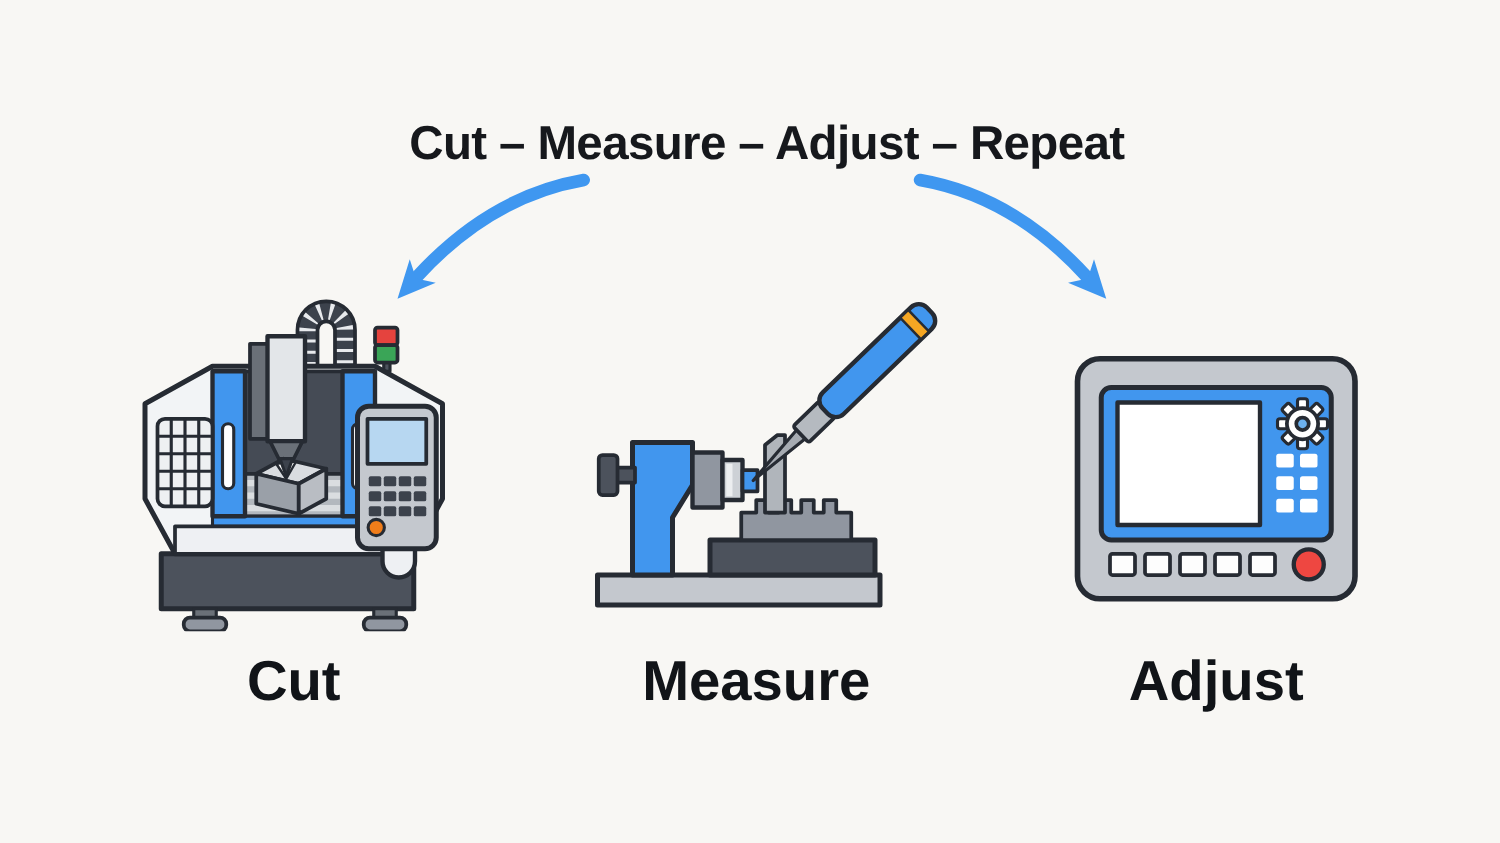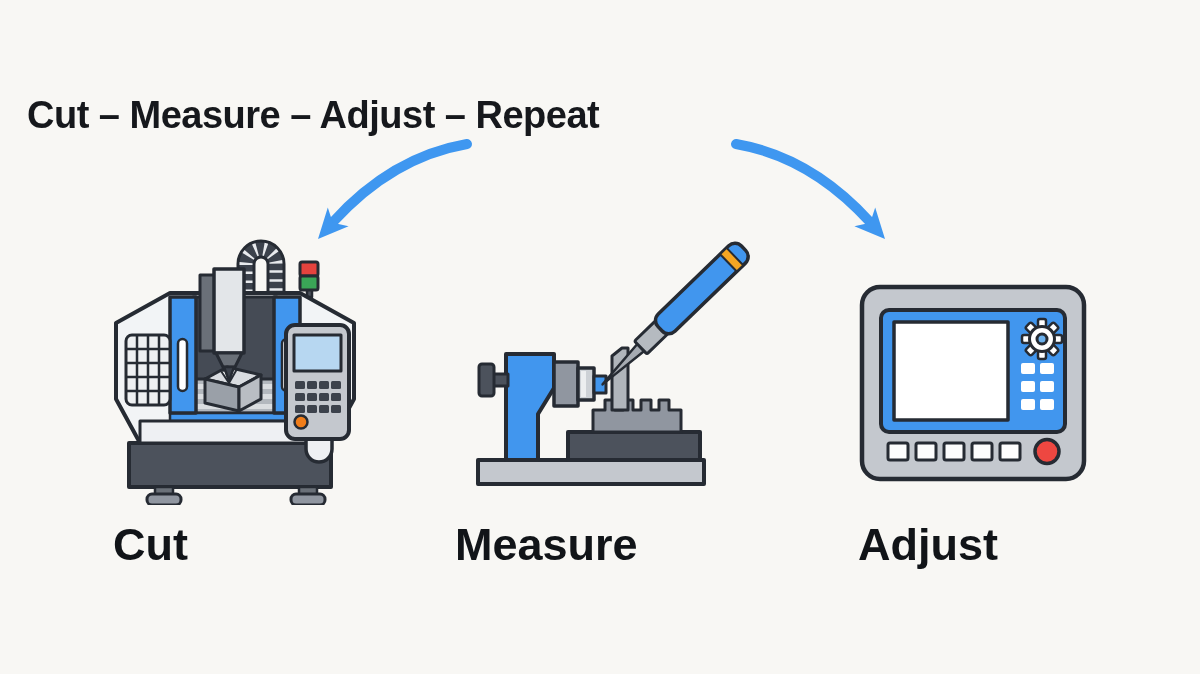--- a/index.html
+++ b/index.html
@@ -1,23 +1,23 @@
 <!DOCTYPE html>
 <html style="--background: #f8f7f4; --ink: #16181c; --outline: #262b33; --blue: #4196ee; --arrow-blue: #3f97f0; --body-white: #f2f4f6; --frame-gray: #c4c8ce; --steel-light: #dfe2e6; --mid-gray: #9096a0; --dark-gray: #4c525c; --screen-blue: #b7d7f1; --signal-red: #e5433e; --signal-green: #3aa557; --accent-orange: #f5a623; --button-orange: #f07d1a; --button-red: #ee4741;"><head>
 <meta charset="utf-8">
 <style>
   html,body{margin:0;padding:0;}
   body{font-family:"Liberation Sans", sans-serif;}
   .canvas{position:relative;width:1200px;height:674px;overflow:hidden;
           background:var(--background,#f8f7f4);}
-  .title{position:absolute;left:0;right:0;top:94px;margin:0;
+  .title{position:absolute;left:0;right:0;top:94px;margin:0;text-align:center;
          font-size:38px;font-weight:600;letter-spacing:-0.5px;
          color:var(--ink,#16181c);padding-left:27px;}
   .arrows{position:absolute;left:0;top:0;width:1200px;height:674px;pointer-events:none;}
-  .step{position:absolute;margin:0;display:flex;flex-direction:column;align-items:flex-start;}
+  .step{position:absolute;margin:0;display:flex;flex-direction:column;align-items:center;}
   .step-cut{left:113px;top:239px;width:244px;}
   .step-measure{left:455px;top:228px;width:300px;}
   .step-adjust{left:858px;top:283px;width:230px;}
   .caption{font-size:45px;font-weight:700;color:#111418;text-align:center;line-height:1;}
   .step-cut .caption{margin-top:17px;}
   .step-measure .caption{margin-top:32px;}
   .step-adjust .caption{margin-top:37px;}
   
   .ol{stroke:var(--outline,#262b33);stroke-linejoin:round;}
   .f-none{fill:none;}

